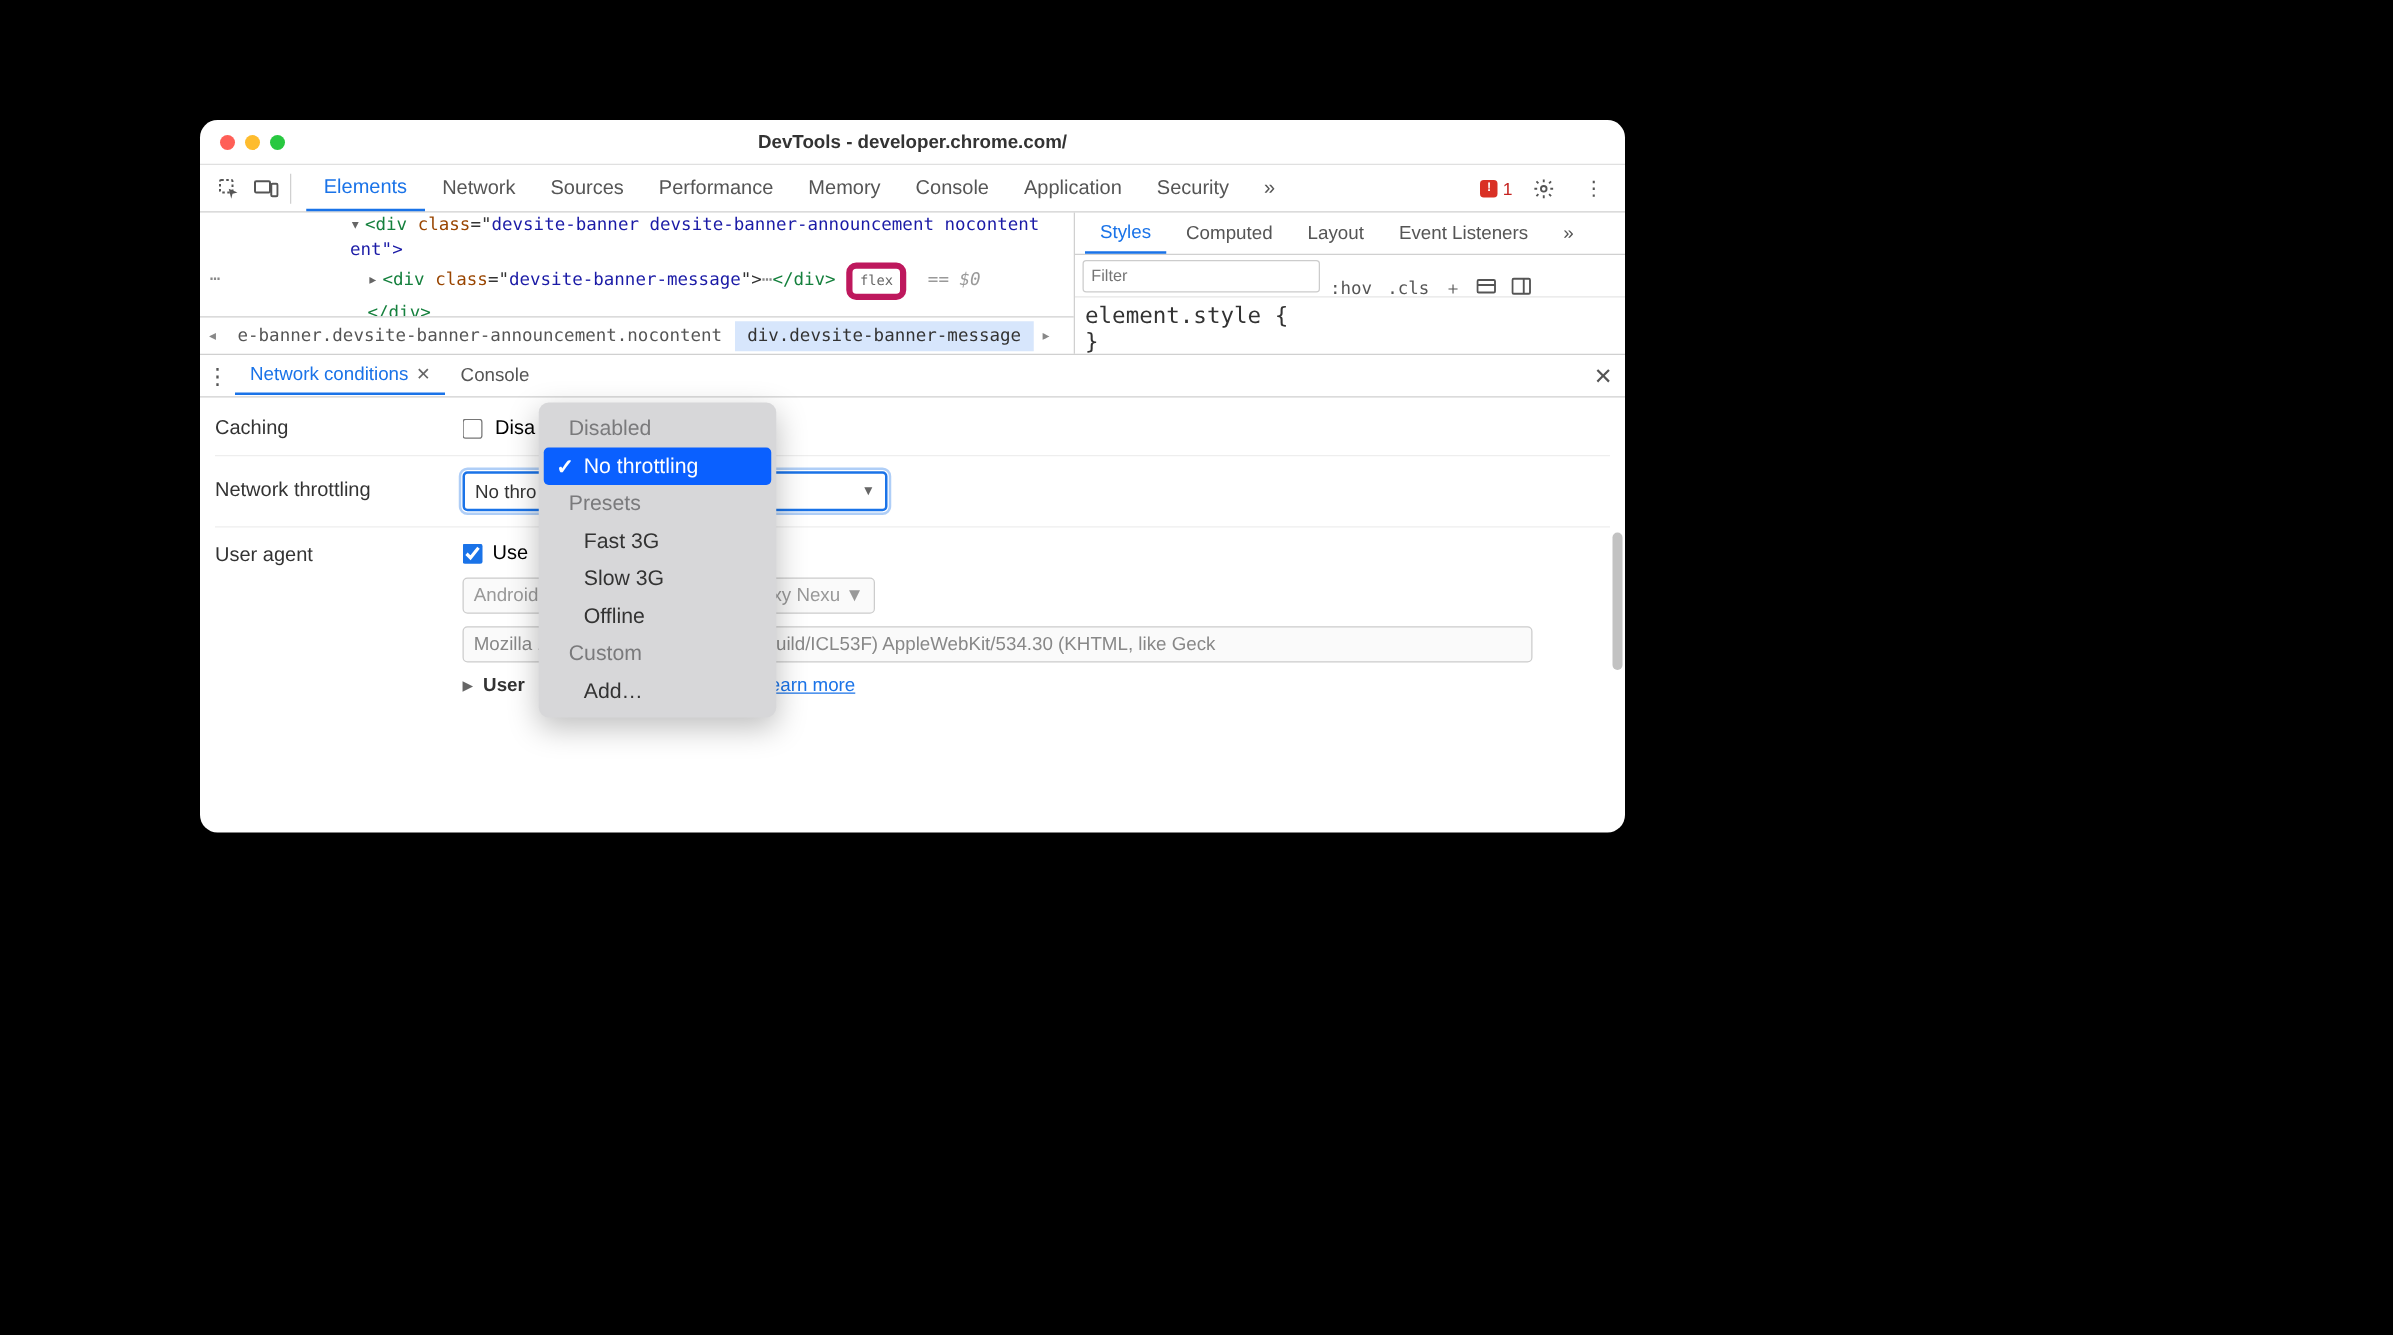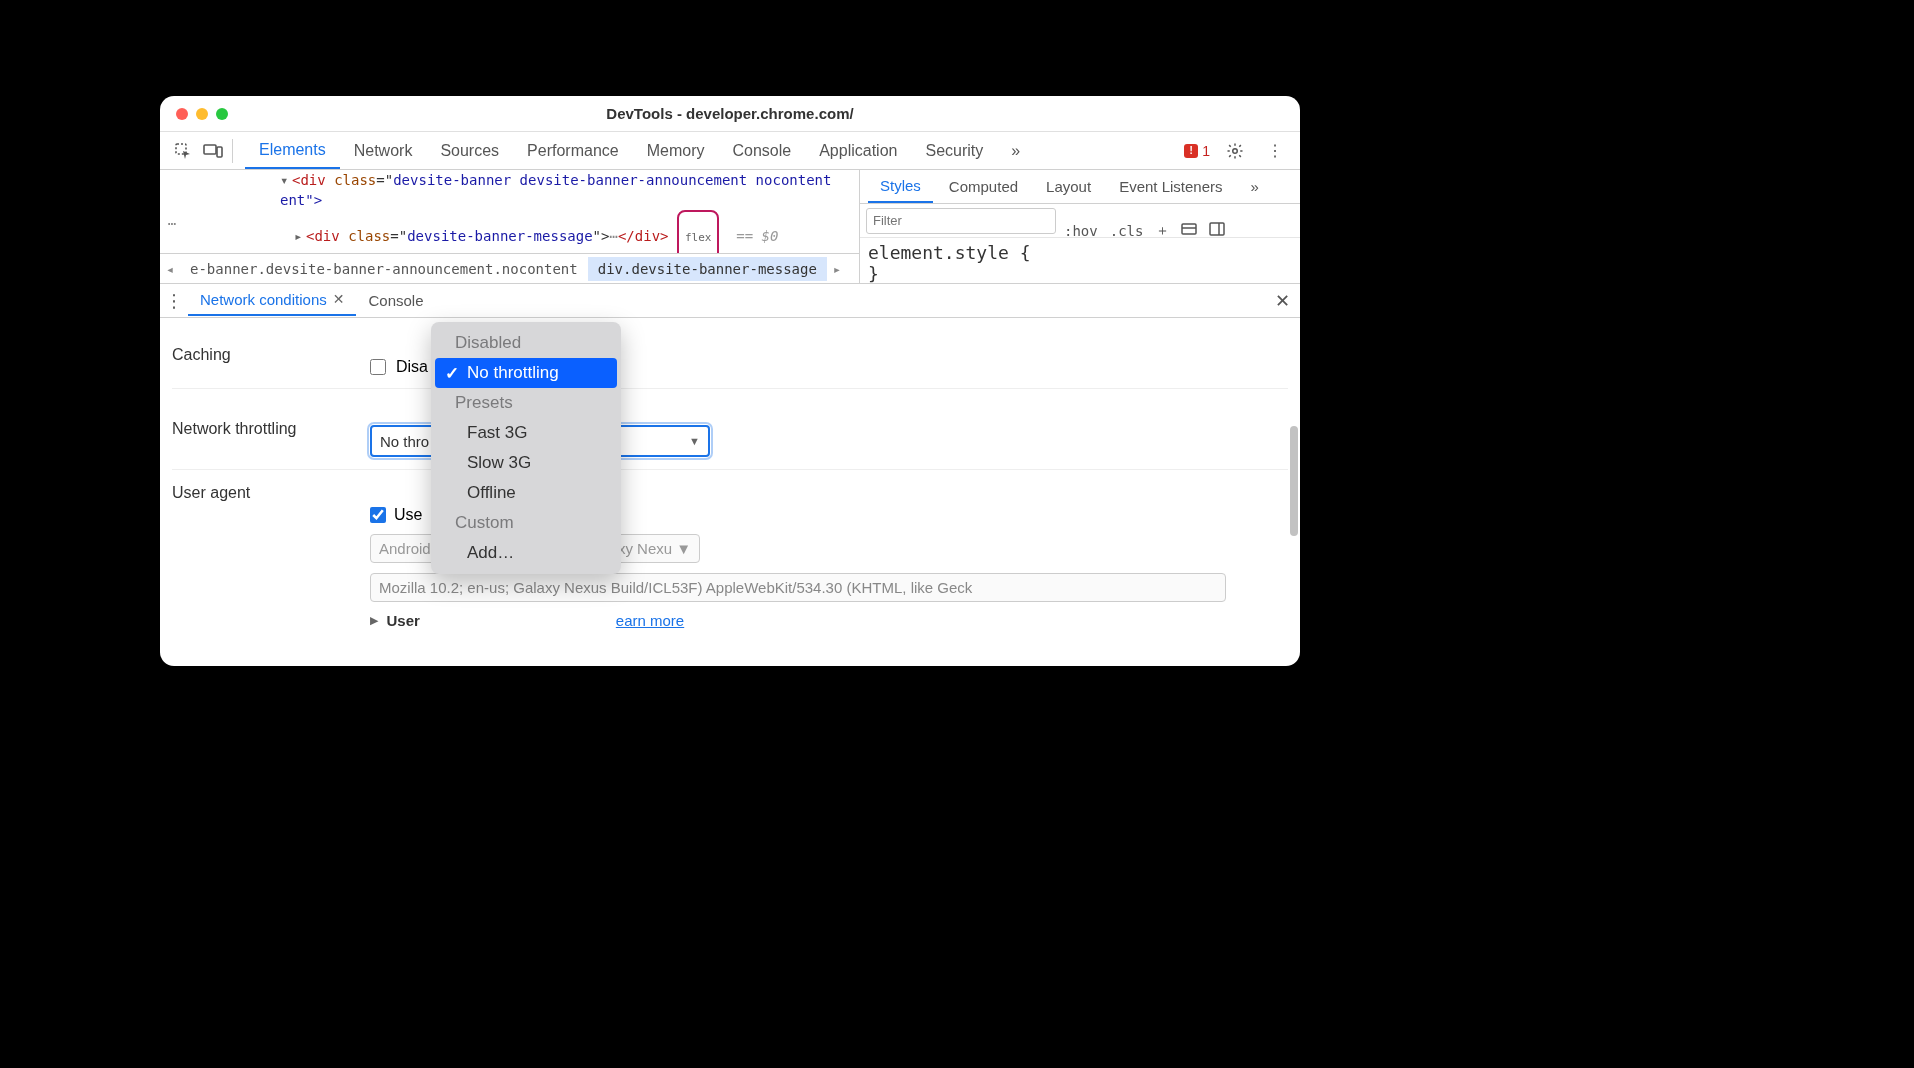--- a/index.html
+++ b/index.html
@@ -123,26 +123,26 @@
 .domtree {
   flex: 1;
   padding: 0 4px 0 120px;
   font-family: Menlo, Monaco, monospace;
   font-size: 14px;
   line-height: 20px;
   color: #333;
   white-space: nowrap;
   overflow: hidden;
 }
-.domtree .tag { color: #b91c1c; }
+.domtree .tag { color: #15803d; }
 .domtree .attr-name { color: #994500; }
 .domtree .attr-val { color: #1a1aa6; }
 .domtree .eq0 { color: #999; font-style: italic; }
 .domtree .tri { color: #666; display:inline-block; width:12px; }
-.domtree .flexpill { display:inline-block; border:2px solid #be185d; border-radius:8px; padding:16px 6px; font-size:11px; color:#666; }
+.domtree .flexpill { display:inline-block; border:5px solid #be185d; border-radius:8px; padding:0 6px; font-size:11px; color:#666; }
 .domtree .ell { color:#888; }
 .domtree-row { margin-left:-120px; display:flex; }
 .domtree-gutter { width:24px; text-align:center; color:#888; }
 .breadcrumb {
   height: 30px;
   border-top: 1px solid #d0d0d0;
   display: flex;
   align-items: center;
   font-family: Menlo, Monaco, monospace;
   font-size: 14px;
@@ -237,21 +237,20 @@
 .form-label {
   width: 198px;
   color: #333;
   font-size: 16px;
 }
 .form-field {
   flex:1;
   display:flex;
   align-items:center;
   gap:10px;
-  margin-top:24px;
 }
 input[type=checkbox] {
   width:16px; height:16px; accent-color:#1a73e8;
 }
 .select {
   display:inline-flex;
   align-items:center;
   justify-content:space-between;
   border: 2px solid #1a73e8;
   background:#fff;

